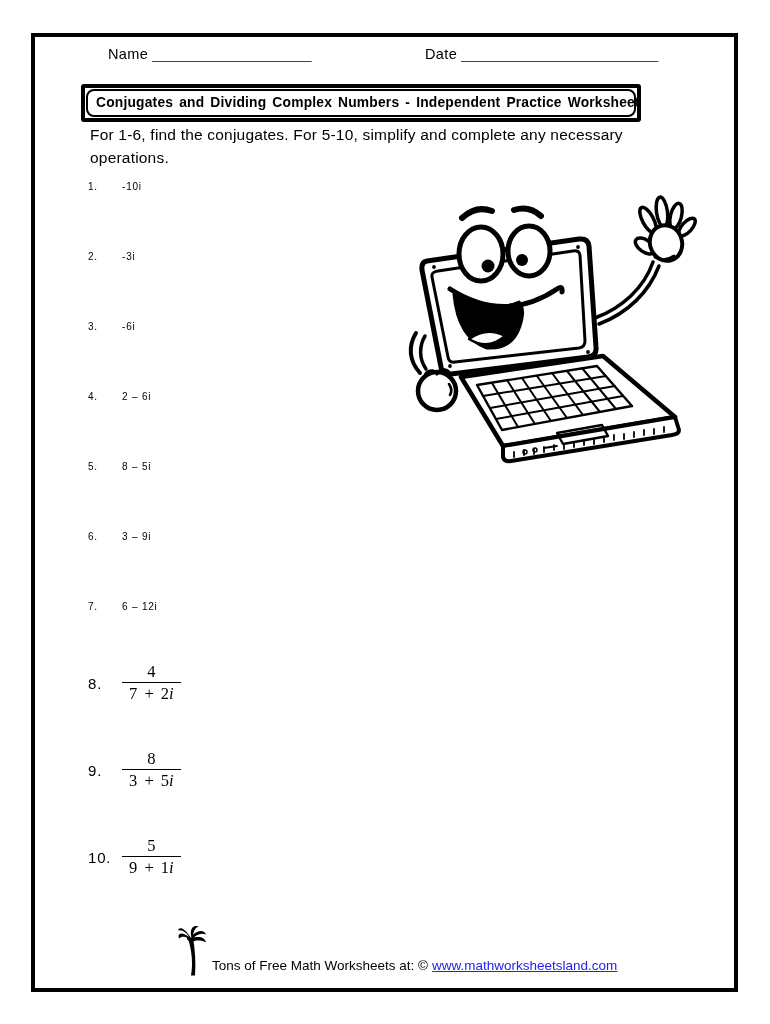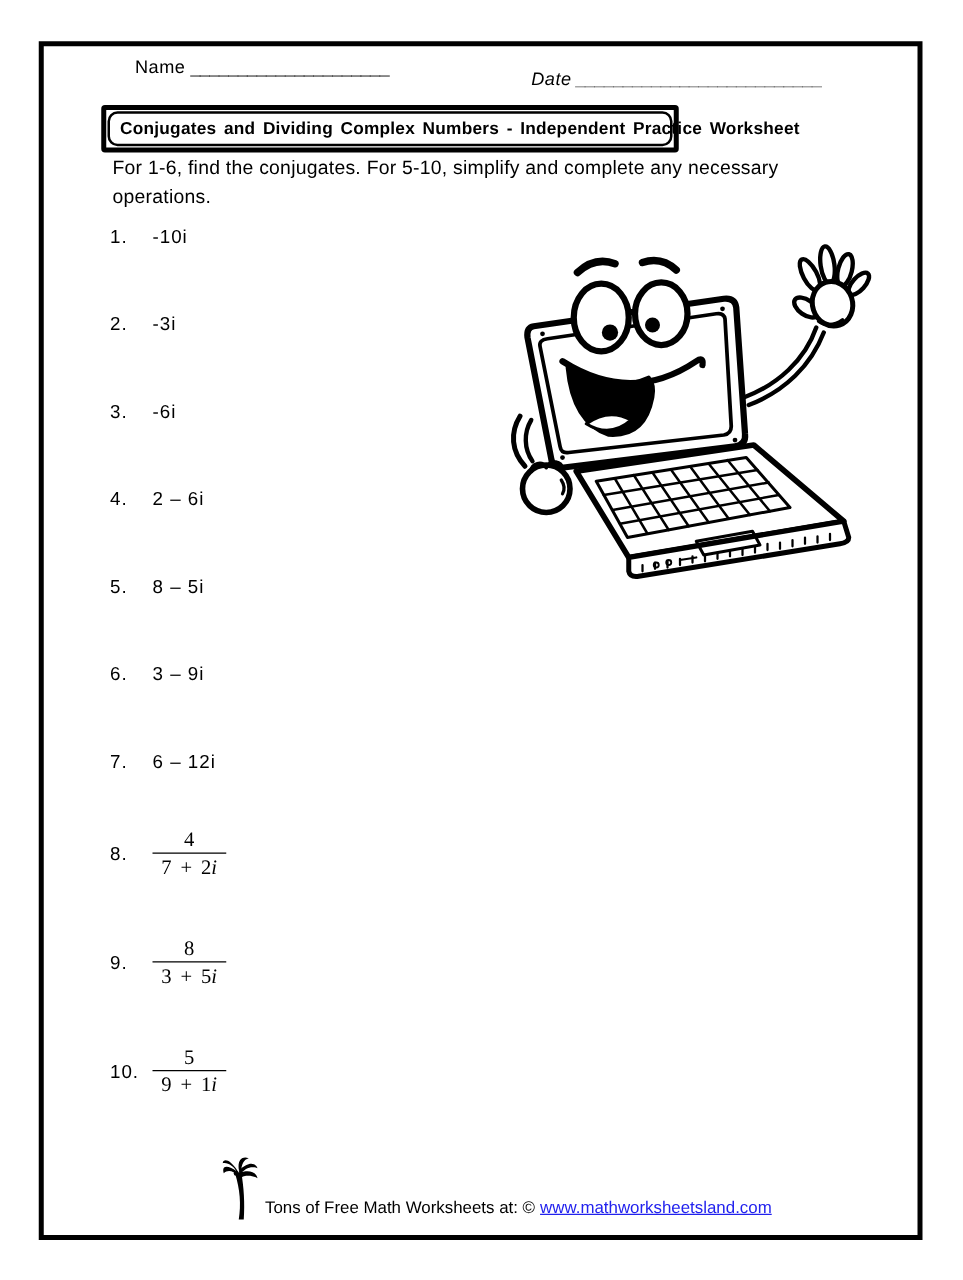--- a/index.html
+++ b/index.html
@@ -8,39 +8,39 @@
   body {
     width:770px; height:1024px; position:relative; overflow:hidden;
     font-family:"Liberation Sans", sans-serif; color:var(--ink);
   }
   .page-border {
     position:absolute; left:31px; top:33px; width:707px; height:959px;
     border:4px solid #000; background:#fff;
   }
   .name-date-row { position:absolute; left:0; top:46px; width:770px; font-size:14.5px; }
   .name-group { position:absolute; left:92px; top:0; white-space:nowrap;margin-left:16px; }
-  .date-group { position:absolute; left:425px; top:10px; white-space:nowrap;font-style:italic; }
+  .date-group { position:absolute; left:425px; top:0; white-space:nowrap; }
   .blank-line { color:#3a3a3a; letter-spacing:-0.5px; }
   .label-strong { color:#000; letter-spacing:0.4px; }
 
   .title-box {
-    position:absolute; left:81px; top:84px; width:462px;
+    position:absolute; left:81px; top:84px; width:560px;
     border:4px solid #000; border-radius:3px; padding:1px; background:#fff;
   }
   .title-box-inner {
     border:2px solid #000; border-radius:8px; padding:4px 8px 5px 8px;
     font-weight:bold; font-size:13.8px; letter-spacing:0.2px; word-spacing:2px;
     white-space:nowrap;
   }
   .instructions {
     position:absolute; left:90px; top:123px; width:600px;
     font-size:15.5px; line-height:1.5; letter-spacing:0.2px; white-space:pre-line;
   }
   .prob {
-    position:absolute; left:88px; font-size:15px; letter-spacing:0.8px; white-space:nowrap;
+    position:absolute; left:88px; font-size:10px; letter-spacing:0.8px; white-space:nowrap;
   }
   .prob .pnum { display:inline-block; min-width:34px; }
   .prob-frac {
     position:absolute; left:88px; display:flex; align-items:center; font-size:15px;
   }
   .prob-frac .pnum { display:inline-block; min-width:34px; letter-spacing:0.8px; }
   .frac {
     display:inline-block; text-align:center;
     font-family:"Liberation Serif", serif; font-size:16.5px;
   }

